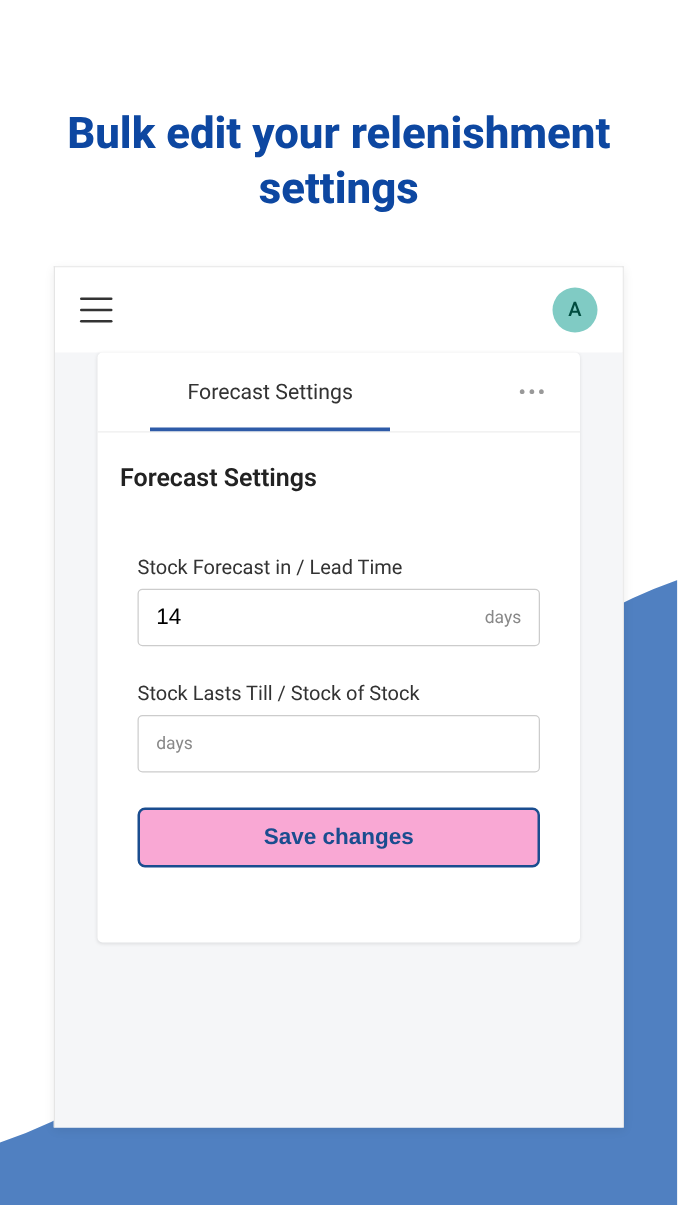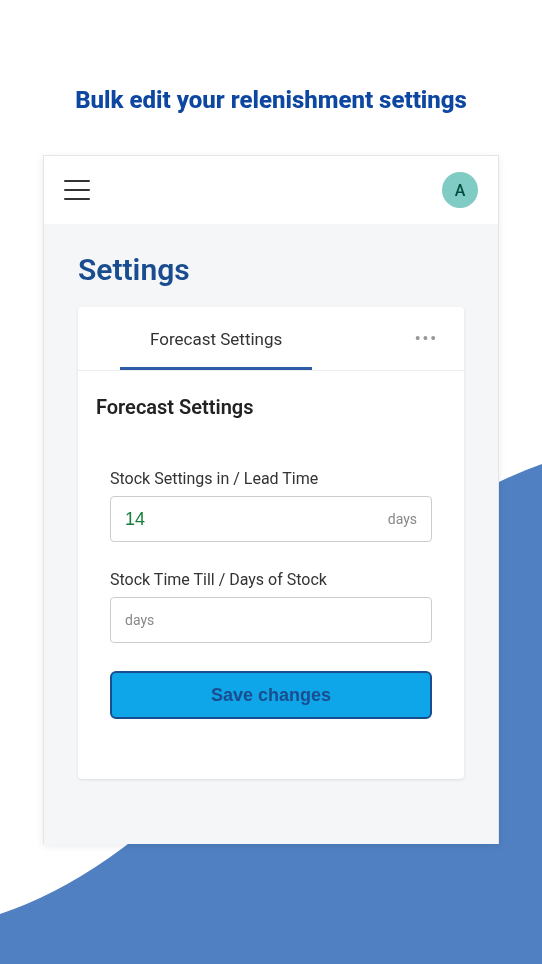--- a/index.html
+++ b/index.html
@@ -21,21 +21,21 @@
       right: 0;
       width: 100%;
       height: 500px;
       z-index: 0;
     }
     .headline {
       text-align: center;
       padding: 85px 46px 40px;
       color: #0d47a1;
       font-weight: 800;
-      font-size: 24px;
+      font-size: 35px;
       line-height: 1.25;
       position: relative;
       z-index: 1;
     }
     .app-window {
       position: relative;
       z-index: 1;
       margin: 0 auto;
       width: 456px;
       background: #fff;
@@ -143,36 +143,36 @@
       background: #fff;
       height: 46px;
       display: flex;
       align-items: center;
       padding: 0 14px;
     }
     .input-wrap input {
       border: none;
       outline: none;
       font-size: 18px;
-      color: #15803d;
+      color: #000000;
       flex: 1;
       background: transparent;
     }
     .unit {
       color: #888;
       font-size: 14px;
     }
     .save-btn {
       display: block;
       margin: 18px 14px 0;
       width: calc(100% - 28px);
       height: 48px;
       border: 2px solid #1a4d8f;
       border-radius: 6px;
-      background: #0ea5e9;
+      background: #f9a8d4;
       color: #1a4d8f;
       font-size: 18px;
       font-weight: 600;
       cursor: pointer;
       text-align: center;
     }
   </style>
 </head>
 <body>
 
@@ -186,41 +186,40 @@
   <div class="app-header">
     <div class="hamburger">
       <span></span>
         <span></span>
         <span></span>
     </div>
     <div class="avatar">A</div>
   </div>
 
   <div class="page-body">
-    <div class="page-title">Settings</div>
 
     <div class="card">
       <div class="tab-bar">
         <div class="tab">Forecast Settings</div>
         <div class="more-dots">•••</div>
       </div>
 
       <div class="card-content">
         <div class="section-title">Forecast Settings</div>
 
         <div class="form-group">
-          <label class="form-label">Stock Settings in / Lead Time</label>
+          <label class="form-label">Stock Forecast in / Lead Time</label>
           <div class="input-wrap">
             <input type="text" value="14" style="">
             <span class="unit">days</span>
           </div>
         </div>
 
         <div class="form-group">
-          <label class="form-label">Stock Time Till / Days of Stock</label>
+          <label class="form-label">Stock Lasts Till / Stock of Stock</label>
           <div class="input-wrap">
             <span class="unit">days</span>
           </div>
         </div>
 
         <button class="save-btn">Save changes</button>
       </div>
     </div>
   </div>
 </div>

